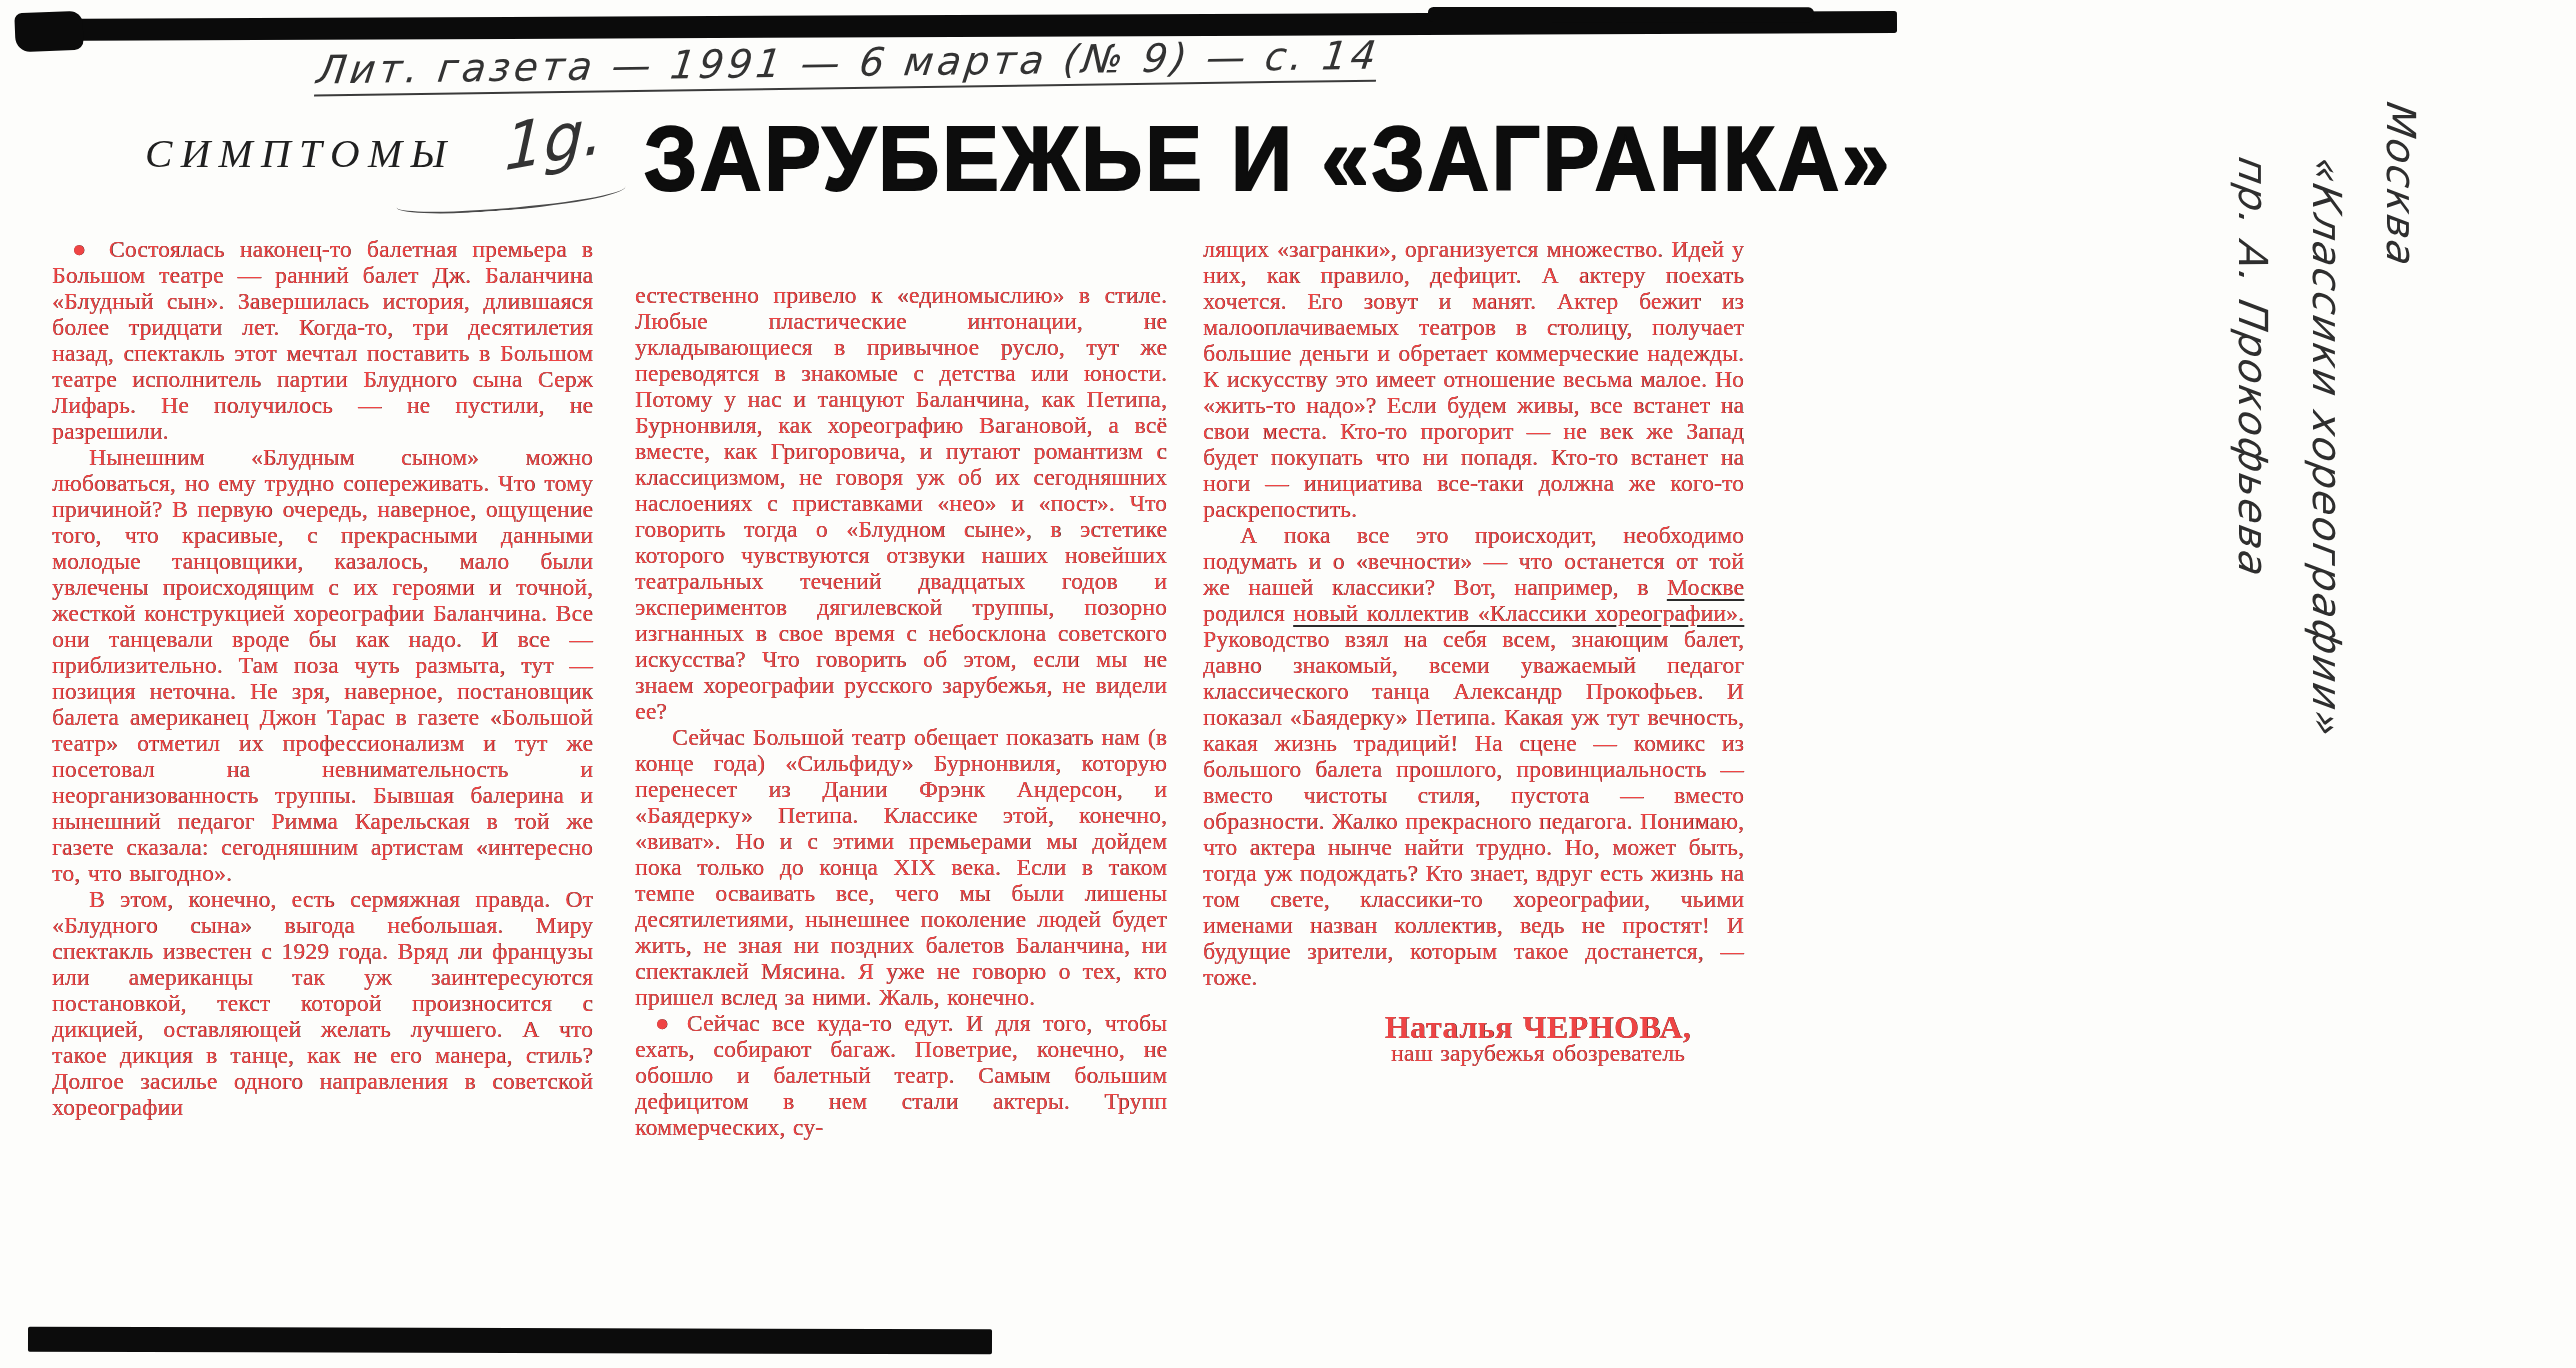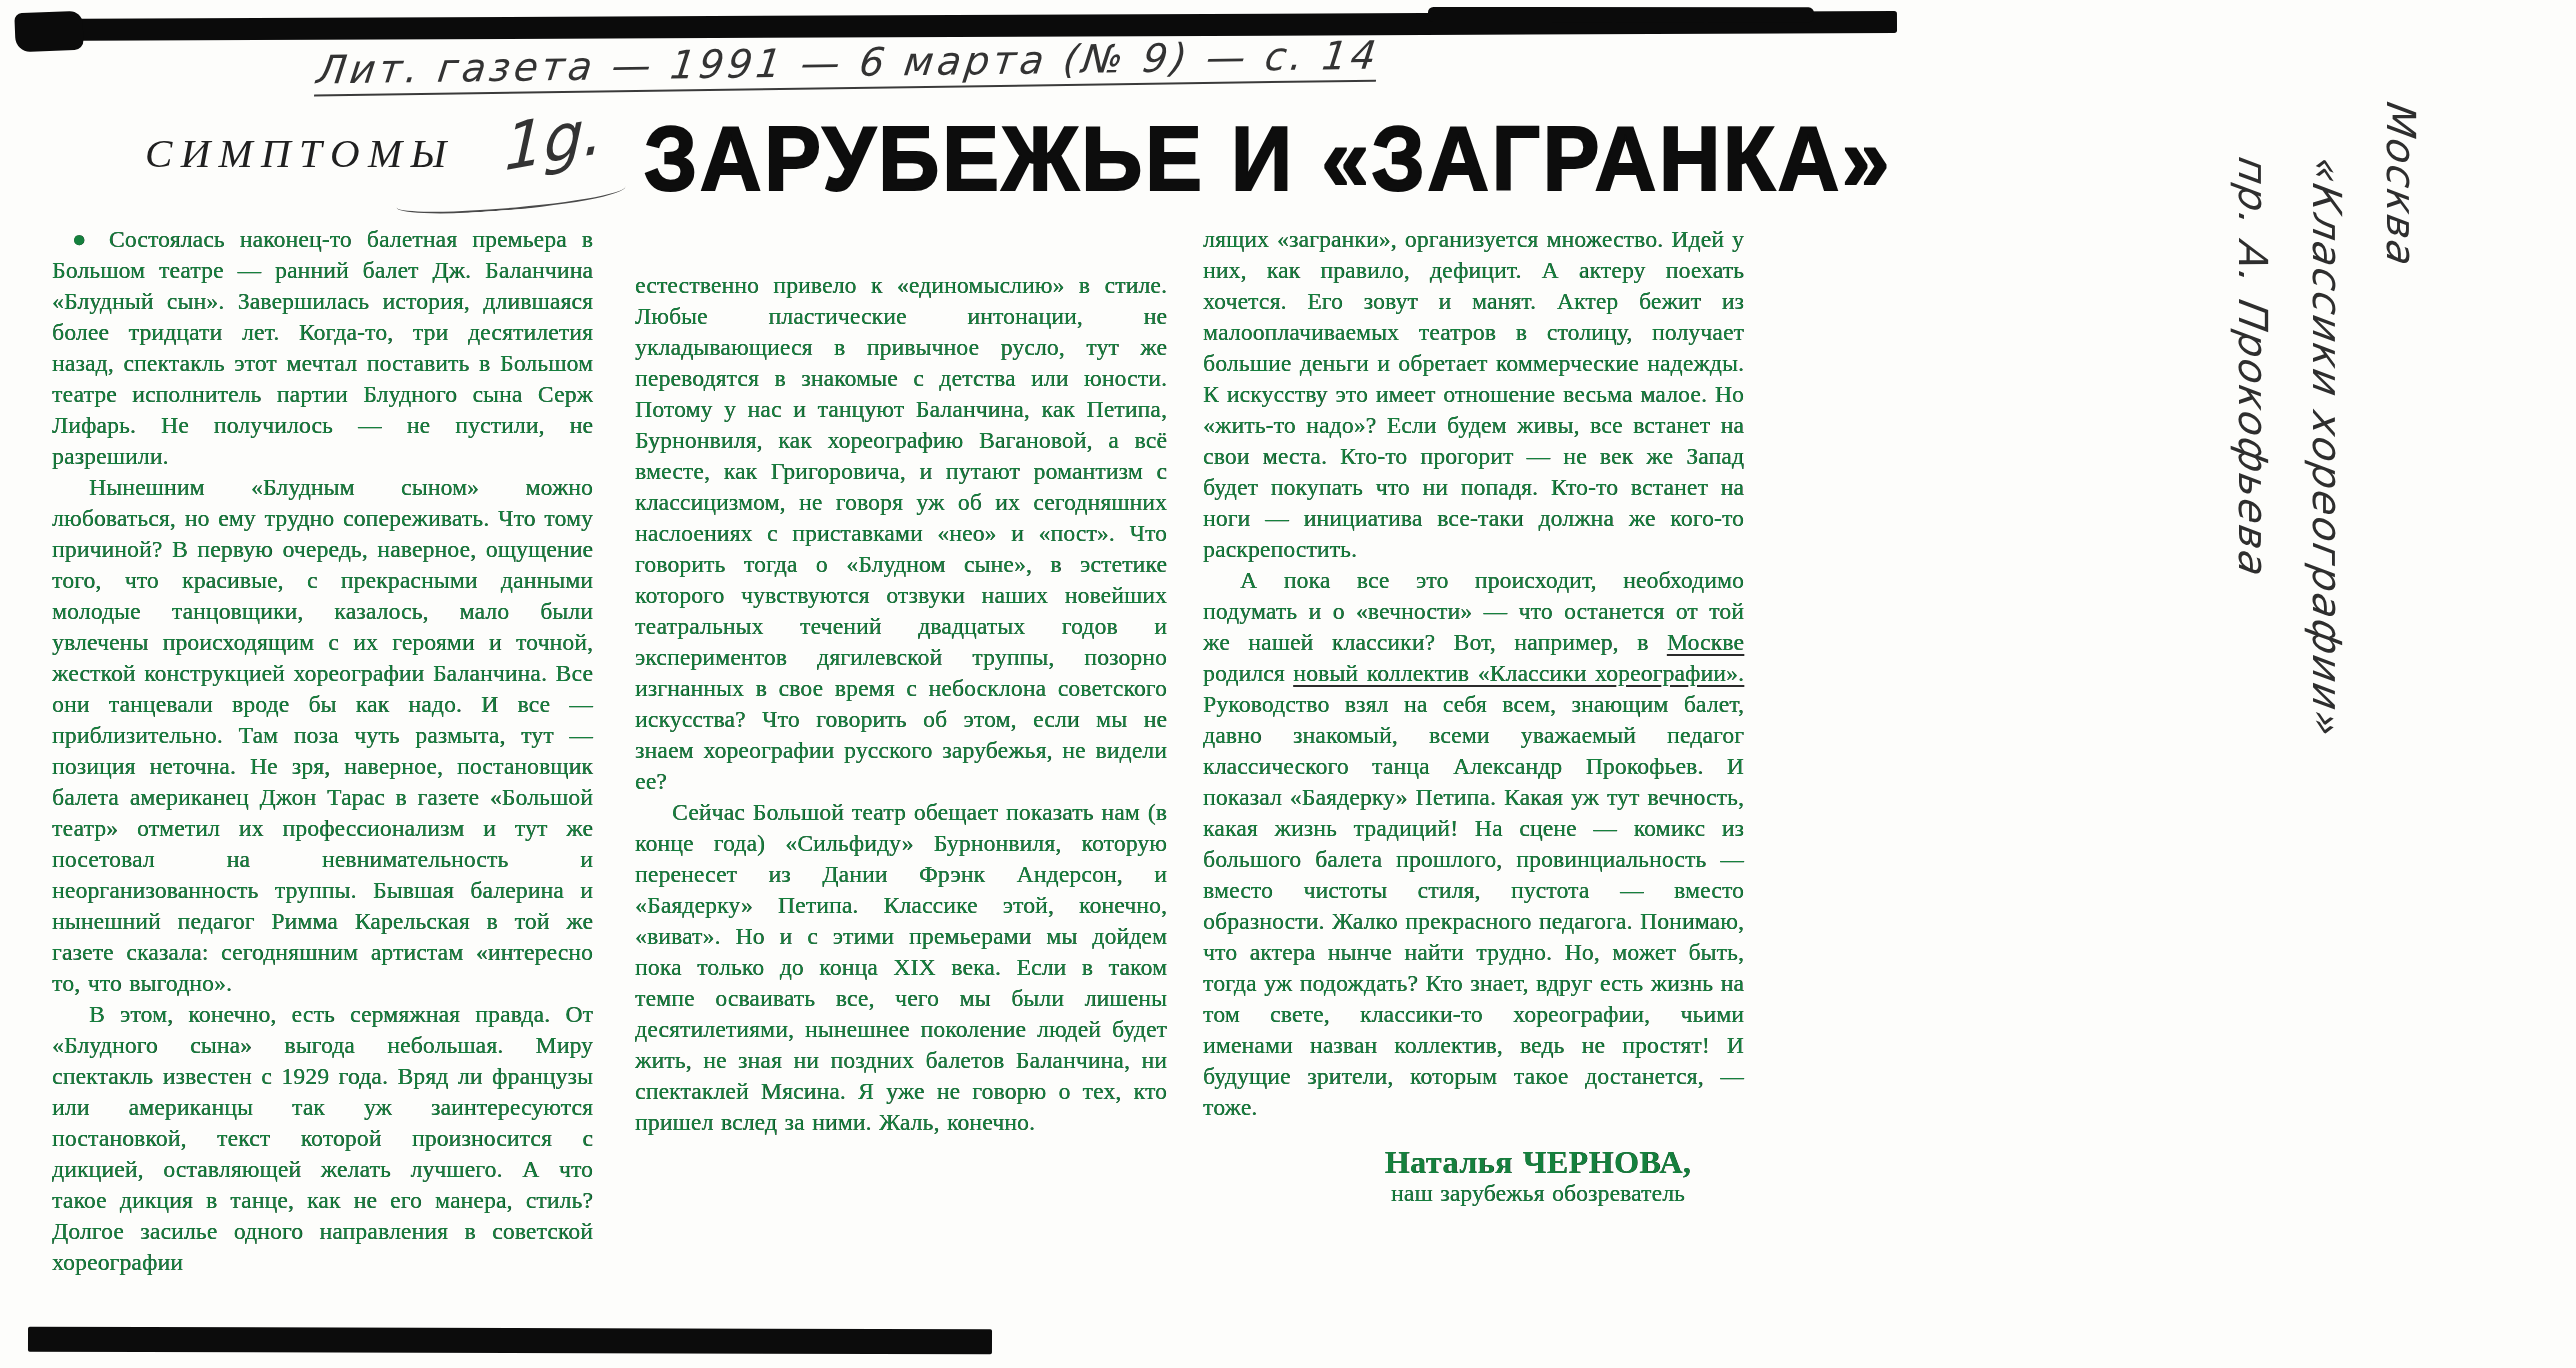--- a/index.html
+++ b/index.html
@@ -68,24 +68,24 @@
   .headline{
     position:absolute;left:644px;top:107px;margin:0;
     font-family:"Liberation Sans", sans-serif;font-weight:700;
     font-size:85px;letter-spacing:2.8px;white-space:nowrap;color:#0d0d0d;
     -webkit-text-stroke:2px #0d0d0d;
     transform:scaleY(1.06);transform-origin:left top;
   }
 
   
   .col{
-    position:absolute;top:224px;
+    position:absolute;top:236px;
     text-align:justify;
-    font-size:23.5px;line-height:31px;
-    letter-spacing:0.2px;word-spacing:1.4px;color:#15803d;
+    font-size:23.5px;line-height:26px;
+    letter-spacing:0.2px;word-spacing:1.4px;color:#ef4444;
     text-shadow:0.3px 0 0 #1b1b1b;
   }
   .col p{margin:0;text-indent:37px;}
   .col p.cont{text-indent:0;}
   .col p.bullet{text-indent:20px;}
   .col1{left:52px;width:541px;}
   .col2{left:635px;width:532px;margin-top:46px;}
   .col3{left:1203px;width:541px;}
 
   .uline{
@@ -117,20 +117,21 @@
 
   <div class="col col1">
     <p class="bullet">● Состоялась наконец-то балетная премьера в Большом театре — ранний балет Дж. Баланчина «Блудный сын». Завершилась история, длившаяся более тридцати лет. Когда-то, три десятилетия назад, спектакль этот мечтал поставить в Большом театре исполнитель партии Блудного сына Серж Лифарь. Не получилось — не пустили, не разрешили.</p>
     <p>Нынешним «Блудным сыном» можно любоваться, но ему трудно сопереживать. Что тому причиной? В первую очередь, наверное, ощущение того, что красивые, с прекрасными данными молодые танцовщики, казалось, мало были увлечены происходящим с их героями и точной, жесткой конструкцией хореографии Баланчина. Все они танцевали вроде бы как надо. И все — приблизительно. Там поза чуть размыта, тут — позиция неточна. Не зря, наверное, постановщик балета американец Джон Тарас в газете «Большой театр» отметил их профессионализм и тут же посетовал на невнимательность и неорганизованность труппы. Бывшая балерина и нынешний педагог Римма Карельская в той же газете сказала: сегодняшним артистам «интересно то, что выгодно».</p>
     <p>В этом, конечно, есть сермяжная правда. От «Блудного сына» выгода небольшая. Миру спектакль известен с 1929 года. Вряд ли французы или американцы так уж заинтересуются постановкой, текст которой произносится с дикцией, оставляющей желать лучшего. А что такое дикция в танце, как не его манера, стиль? Долгое засилье одного направления в советской хореографии</p>
   </div>
 
   <div class="col col2">
     <p class="cont">естественно привело к «единомыслию» в стиле. Любые пластические интонации, не укладывающиеся в привычное русло, тут же переводятся в знакомые с детства или юности. Потому у нас и танцуют Баланчина, как Петипа, Бурнонвиля, как хореографию Вагановой, а всё вместе, как Григоровича, и путают романтизм с классицизмом, не говоря уж об их сегодняшних наслоениях с приставками «нео» и «пост». Что говорить тогда о «Блудном сыне», в эстетике которого чувствуются отзвуки наших новейших театральных течений двадцатых годов и экспериментов дягилевской труппы, позорно изгнанных в свое время с небосклона советского искусства? Что говорить об этом, если мы не знаем хореографии русского зарубежья, не видели ее?</p>
     <p>Сейчас Большой театр обещает показать нам (в конце года) «Сильфиду» Бурнонвиля, которую перенесет из Дании Фрэнк Андерсон, и «Баядерку» Петипа. Классике этой, конечно, «виват». Но и с этими премьерами мы дойдем пока только до конца XIX века. Если в таком темпе осваивать все, чего мы были лишены десятилетиями, нынешнее поколение людей будет жить, не зная ни поздних балетов Баланчина, ни спектаклей Мясина. Я уже не говорю о тех, кто пришел вслед за ними. Жаль, конечно.</p>
+    <p class="bullet">● Сейчас все куда-то едут. И для того, чтобы ехать, собирают багаж. Поветрие, конечно, не обошло и балетный театр. Самым большим дефицитом в нем стали актеры. Трупп коммерческих, су-</p>
   </div>
 
   <div class="col col3">
     <p class="cont">лящих «загранки», организуется множество. Идей у них, как правило, дефицит. А актеру поехать хочется. Его зовут и манят. Актер бежит из малооплачиваемых театров в столицу, получает большие деньги и обретает коммерческие надежды. К искусству это имеет отношение весьма малое. Но «жить-то надо»? Если будем живы, все встанет на свои места. Кто-то прогорит — не век же Запад будет покупать что ни попадя. Кто-то встанет на ноги — инициатива все-таки должна же кого-то раскрепостить.</p>
     <p><span>А пока все это происходит, необходимо подумать и о «вечности» — что останется от той же нашей классики? Вот, например, в </span><span class="uline">Москве</span><span> родился </span><span class="uline">новый коллектив «Классики хореографии».</span><span> Руководство взял на себя всем, знающим балет, давно знакомый, всеми уважаемый педагог классического танца Александр Прокофьев. И показал «Баядерку» Петипа. Какая уж тут вечность, какая жизнь традиций! На сцене — комикс из большого балета прошлого, провинциальность — вместо чистоты стиля, пустота — вместо образности. Жалко прекрасного педагога. Понимаю, что актера нынче найти трудно. Но, может быть, тогда уж подождать? Кто знает, вдруг есть жизнь на том свете, классики-то хореографии, чьими именами назван коллектив, ведь не простят! И будущие зрители, которым такое достанется, — тоже.</span></p>
     <div class="byline">
       <div class="author">Наталья ЧЕРНОВА,</div>
       <div class="role">наш зарубежья обозреватель</div>
     </div>
   </div>

